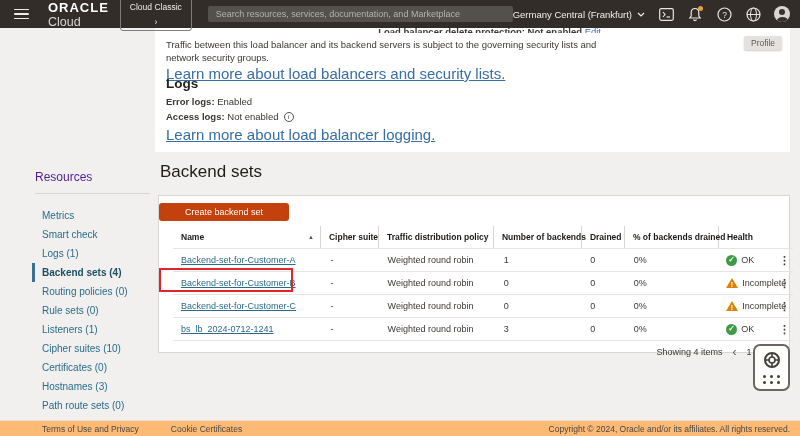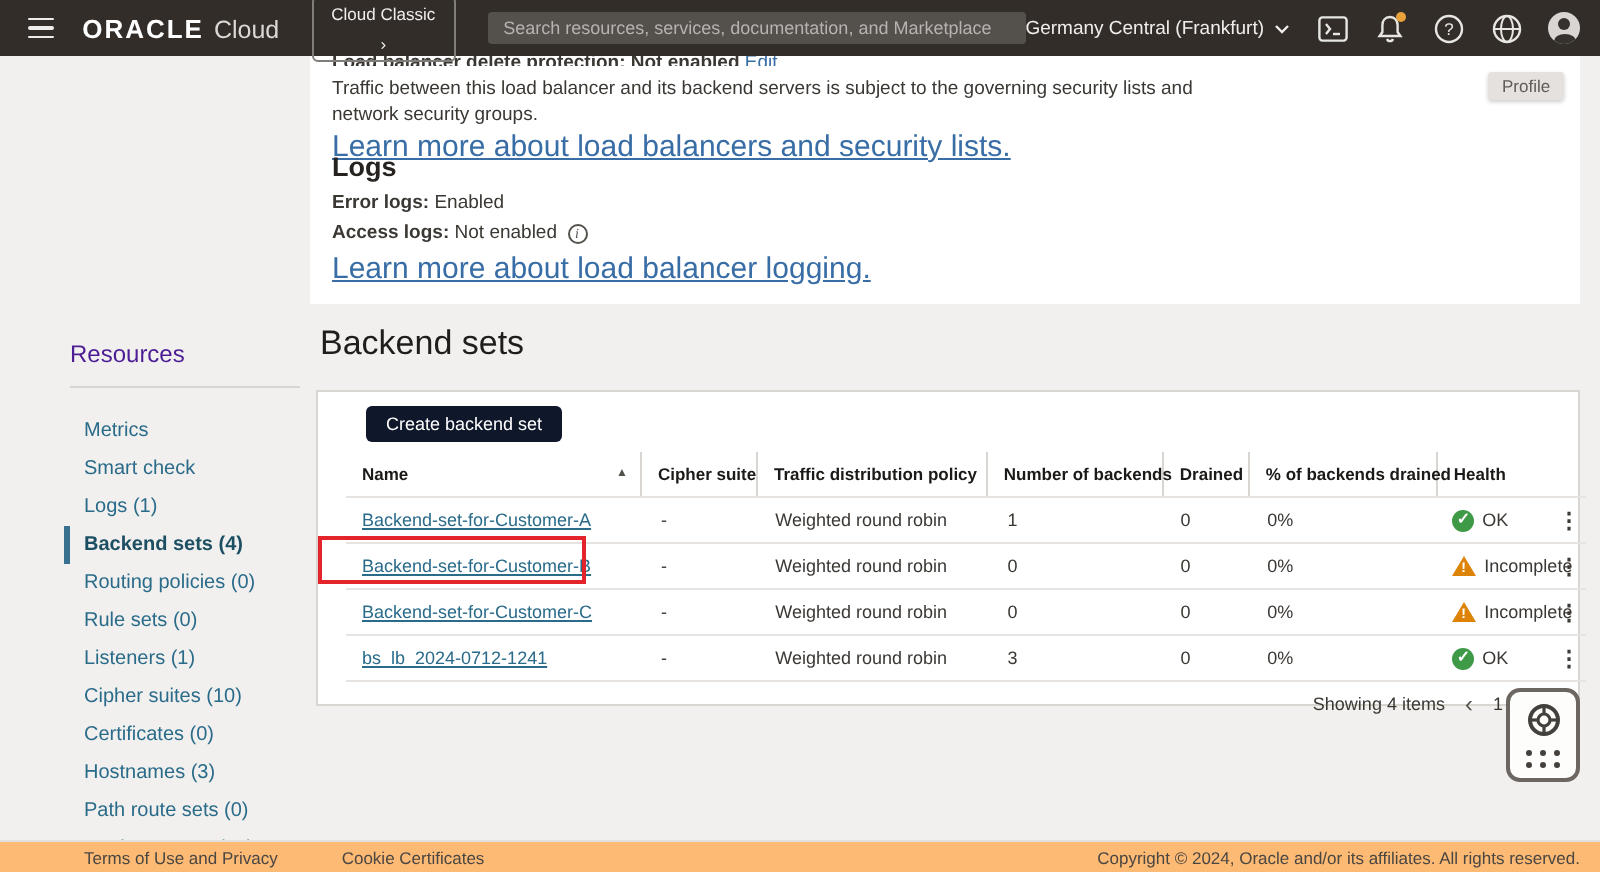--- a/index.html
+++ b/index.html
@@ -2,39 +2,39 @@
 <html><head>
 <meta charset="utf-8">
 <style>
   * { margin:0; padding:0; box-sizing:border-box; }
   html,body { width:800px; height:436px; font-family:"Liberation Sans", sans-serif; background:#f1f0ee; overflow:hidden; position:relative; }
 
   
   .topbar { position:absolute; top:0; left:0; width:800px; height:28px; background:#322d29; display:flex; align-items:center; padding:0 10px; z-index:10; }
   .hamburger { width:17px; height:11px; display:flex; flex-direction:column; justify-content:space-between; cursor:pointer; margin-left:4px; }
   .hamburger span { display:block; height:1.8px; background:#efedeb; border-radius:1px; }
-  .logo { margin-left:14px; display:flex; align-items:baseline; white-space:nowrap; }
+  .logo { margin-left:14px; display:flex; align-items:baseline; white-space:nowrap;flex-direction:column; }
   .logo .oracle { color:#fff; font-weight:700; font-size:13px; letter-spacing:1px; }
   .logo .cloud { color:#dbd8d5; font-weight:300; font-size:12.5px; margin-left:5px; }
   .classic-btn { margin-left:16px; border:1px solid #817d79; border-radius:3px; color:#f0eeec; font-size:8.5px; padding:3px 9px; white-space:nowrap; cursor:pointer; display:flex; align-items:center; gap:5px;flex-direction:column; }
   .search { margin-left:16px; width:345px; height:16px; background:#54504c; border:none; border-radius:2px; color:#dcd9d6; font-size:9px; padding:0 8px; font-family:"Liberation Sans",sans-serif; }
   .search::placeholder { color:#b6b3b0; }
   .tb-right { margin-left:auto; display:flex; align-items:center; gap:13px; }
   .region { color:#f0eeec; font-size:9.5px; display:flex; align-items:center; gap:5px; white-space:nowrap; cursor:pointer; }
   .tb-icon { width:16px; height:16px; display:flex; align-items:center; justify-content:center; position:relative; cursor:pointer; }
   .tb-icon svg { display:block; }
   .bell-dot { position:absolute; top:0; right:0; width:5px; height:5px; border-radius:50%; background:#e9a23b; }
   .avatar { width:16px; height:16px; border-radius:50%; background:#d8d5d2; position:relative; overflow:hidden; cursor:pointer; }
   .avatar::before { content:""; position:absolute; top:2.5px; left:5px; width:6px; height:6px; border-radius:50%; background:#35312d; }
   .avatar::after { content:""; position:absolute; bottom:-2px; left:2.5px; width:11px; height:7px; border-radius:50% 50% 0 0; background:#35312d; }
   .profile-tip { position:absolute; top:36px; left:744px; background:#e4e1de; border-radius:2px; font-size:8.5px; color:#5f5b57; padding:2px 7px; z-index:9; box-shadow:0 1px 2px rgba(0,0,0,.2); }
 
   
   .overview-panel { position:absolute; top:28px; left:155px; width:635px; height:124px; background:#fff; }
-  .clip-line { position:absolute; top:0; left:11px; height:5px; overflow:hidden; width:420px; }
+  .clip-line { position:absolute; top:0; left:26px; height:5px; overflow:hidden; width:420px;text-align:right; }
   .clip-line .inner { display:inline-block; transform:translateY(-7px); font-size:9.5px; color:#3b3834; font-weight:bold; white-space:nowrap; }
   .clip-line .inner a { color:#386da6; font-weight:normal; }
   .ov-text { position:absolute; top:10px; left:11px; width:440px; font-size:9.5px; line-height:13px; color:#3b3834; }
   .ov-link1 { position:absolute; top:37px; left:11px; }
   a.blue { color:#386da6; text-decoration:underline; font-size:15px; cursor:pointer; }
   .logs-h { position:absolute; top:48px; left:11px; font-size:13.5px; font-weight:700; color:#25221f; }
   .kv1 { position:absolute; top:68px; left:11px; font-size:9.5px; color:#3b3834; }
   .kv2 { position:absolute; top:83px; left:11px; font-size:9.5px; color:#3b3834; display:flex; align-items:center; gap:5px; }
   .kv1 b,.kv2 b { font-weight:700; }
   .info-i { width:10px; height:10px; border:1px solid #55524e; border-radius:50%; font-size:7px; color:#55524e; display:inline-flex; align-items:center; justify-content:center; font-style:italic; font-family:"Liberation Serif",serif; }
@@ -44,21 +44,21 @@
   .sidebar { position:absolute; top:28px; left:0; width:155px; height:392px; overflow:hidden; }
   .res-title { margin:142px 0 0 35px; font-size:12px; color:#4c1d95; }
   .res-divider { margin:9px 5px 0 35px; border-top:1px solid #d7d4d1; }
   .res-items { margin-top:12px; }
   .res-item { height:19px; line-height:19px; margin-left:32px; padding-left:10px; font-size:10px; color:#2a6b8a; cursor:pointer; white-space:nowrap; }
   .res-item.active { border-left:3px solid #38718f; padding-left:7px; font-weight:700; color:#1d4f63; }
 
   
   .bs-heading { position:absolute; top:162px; left:160px; font-size:17px; color:#201d1a; font-weight:500; }
   .table-panel { position:absolute; top:195px; left:158px; width:632px; height:158px; background:#fff; border:1px solid #d9d6d2; }
-  .create-btn { position:absolute; top:7px; left:24px; height:18px; background:#0f172a; color:#fff; font-size:9px; border:none; border-radius:3px; padding:0 10px; cursor:pointer; font-family:"Liberation Sans",sans-serif; }
+  .create-btn { position:absolute; top:7px; left:0; height:18px; background:#c2410c; color:#fff; font-size:9px; border:none; border-radius:3px; padding:0 26px; cursor:pointer; font-family:"Liberation Sans",sans-serif; }
   .tbl { position:absolute; top:30px; left:14px; width:620px; }
   .tr { display:flex; height:23px; align-items:center; border-top:1px solid #e6e3e0; font-size:9px; color:#3b3834; }
   .tr.head { height:22px; border-top:none; font-weight:700; font-size:8.5px; color:#1c1a18; }
   .tr.head .td { border-right:1px solid #d9d6d2; height:100%; display:flex; align-items:center; }
   .tr.head .td:last-child { border-right:none; }
   .td { padding-left:8px; white-space:nowrap; overflow:visible; }
   .c1{width:152px;} .c2{width:58px;} .c3{width:118px;} .c4{width:88px;} .c5{width:44px;} .c6{width:94px;} .c7{width:76px; position:relative; display:flex; align-items:center; gap:4px;}
   .name-link { color:#2a6b8a; text-decoration:underline; font-size:9px; cursor:pointer; }
   .sort-arrow { font-size:6px; color:#55524e; margin-left:auto; margin-right:6px; }
   .hicon.h-ok { width:11px; height:11px; border-radius:50%; background:#3e9a46; position:relative; flex:none; }

